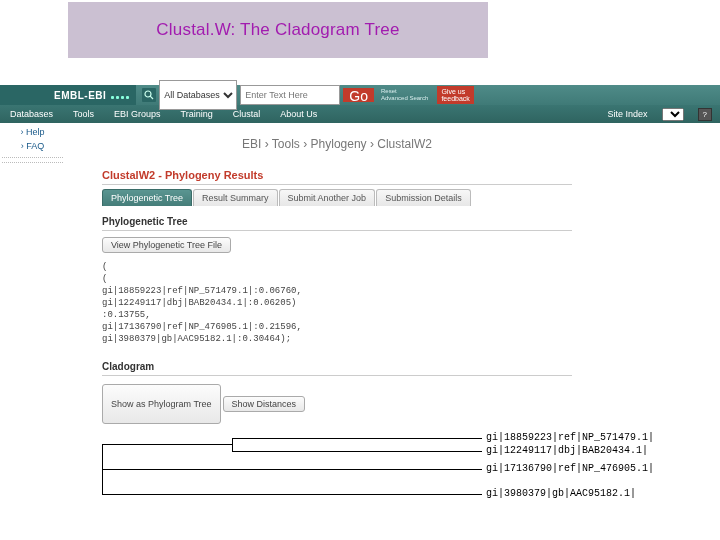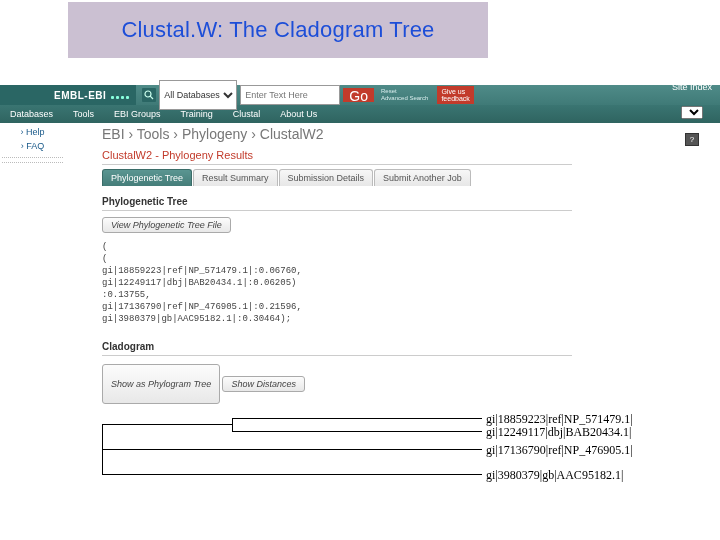--- a/index.html
+++ b/index.html
@@ -1,56 +1,56 @@
 <!DOCTYPE html>
 <html><head>
 <meta charset="utf-8">
 <style>
   * { box-sizing: border-box; margin: 0; padding: 0; }
   body { font-family: Verdana, Arial, sans-serif; font-size: 10px; background: #fff; width: 720px; height: 540px; overflow: hidden; }
   .slide { width: 720px; height: 540px; position: relative; }
   .title-band { position: absolute; top: 2px; left: 68px; width: 420px; height: 56px; background: #cbc0d2; display: flex; align-items: center; justify-content: center; }
-  .title-band h1 { font-family: Arial, sans-serif; font-size: 22px; font-weight: normal; color: #1d4ed8; letter-spacing: 0.2px; }
+  .title-band h1 { font-family: Arial, sans-serif; font-size: 17px; font-weight: normal; color: #a21caf; letter-spacing: 0.2px; }
   .browser-region { position: absolute; top: 85px; left: 0; width: 720px; }
   .topbar { display: flex; align-items: center; height: 20px; background: linear-gradient(#4f8b88,#3f7a77); color: #fff; }
   .logo-block { display: flex; align-items: center; height: 20px; padding: 0 6px; background: #2a6664; }
   .logo-text { font-weight: bold; font-size: 10px; letter-spacing: 0.5px; margin-left: 48px; }
   .logo-dots { margin-left: 4px; }
   .logo-dots span { display:inline-block; width:3px; height:3px; background:#8fd; margin:0 1px; border-radius:1px; }
   .search-group { margin-left: 6px; display:flex; align-items:center; gap:3px; }
   .icon-box { width:14px; height:14px; background:#2a6664; display:inline-flex; align-items:center; justify-content:center; border-radius:1px; }
   .icon-box svg { width:10px; height:10px; }
   .sel { font-size:9px; height:30px; border:1px solid #999; background:#fff; color:#333; }
   .txt { font-size:9px; height:20px; border:1px solid #999; padding:0 4px; width:100px; color:#666; }
   .go-btn { font-size:14px; height:14px; padding:0 6px; background:#c23b2b; color:#fff; border:none; cursor:pointer; }
   .tiny-links { margin-left:4px; display:flex; flex-direction:column; font-size:6px; line-height:7px; color:#d7ecec; }
   .feedback { margin-left:6px; background:#c23b2b; color:#fff; font-size:7px; padding:2px 4px; line-height:7px; }
   .navbar { display:flex; align-items:center; height:18px; background:linear-gradient(#3a7572,#2f6460); color:#fff; font-size:9px; }
   .navbar .nav-item { padding:0 10px; cursor:pointer; }
   .nav-spacer { flex:1; }
-  .nav-right { display:flex; align-items:center; gap:14px; padding-right:8px;flex-direction:column; }
+  .nav-right { display:flex; align-items:center; gap:14px; padding-right:8px; }
   .site-sel { font-size:8px; height:13px; }
   .go2 { font-size:8px; height:13px; padding:0 4px; background:#555; color:#fff; border:1px solid #333; }
   .sidebar { position:absolute; top: 125px; left:0; width:65px; font-size:9px;text-align:center; }
   .sidebar a { display:block; color:#1a5a8a; padding:2px 4px; text-decoration:none; }
   .dotline { border-top:1px dotted #bbb; margin:4px 2px; }
   .main { position:absolute; top:123px; left:102px; width:470px; }
-  .crumbs { font-size:14px; color:#777; padding:3px 0; }
+  .crumbs { font-size:12px; color:#777; padding:14px 0;text-align:center; }
   .crumbs span { color:#777; }
-  .panel-title { font-size:11px; font-weight:normal; color:#c23b2b; border-bottom:1px solid #ccc; padding:4px 0 3px; }
+  .panel-title { font-size:11px; font-weight:bold; color:#c23b2b; border-bottom:1px solid #ccc; padding:4px 0 3px; }
   .tabs { display:flex; margin-top:4px; }
   .tab { font-size:9px; padding:3px 8px; border:1px solid #bbb; border-bottom:none; background:linear-gradient(#f7f7f7,#e7e7e7); color:#555; cursor:pointer; margin-right:1px; border-radius:3px 3px 0 0; }
   .tab.active { background:linear-gradient(#5a9591,#457d79); color:#fff; border-color:#3a6c68; }
   .subhead { font-size:10px; font-weight:bold; color:#333; border-bottom:1px solid #ccc; padding:6px 0 3px; margin-top:4px; }
-  .plain-btn { font-size:9px; padding:2px 8px; margin:6px 0; background:linear-gradient(#fcfcfc,#e8e8e8); border:1px solid #aaa; border-radius:3px; color:#444; cursor:pointer;font-style:italic; }
+  .plain-btn { font-size:9px; padding:2px 8px; margin:6px 0; background:linear-gradient(#fcfcfc,#e8e8e8); border:1px solid #aaa; border-radius:3px; color:#444; cursor:pointer; }
   .newick { font-family: "Courier New", monospace; font-size:9px; line-height:12px; color:#444; white-space:pre; padding:2px 0 6px; }
   .btn-row { display:flex; gap:2px; margin:4px 0; }
   .cladogram-canvas { position:relative; height:80px; margin-top:6px; }
   .cl-line { position:absolute; background:#000; }
-  .cl-label { position:absolute; font-family:Liberation Serif, serif; font-size:12px; color:#000; white-space:nowrap; }
+  .cl-label { position:absolute; font-family:Liberation Mono, monospace; font-size:10px; color:#000; white-space:nowrap; }
 </style>
 </head>
 <body>
 
 <div class="slide">
   <div class="title-band">
     <h1>Clustal.W: The Cladogram Tree</h1>
   </div>
 
   <div class="browser-region">
@@ -103,22 +103,22 @@
   </div>
 
   <div class="main">
     <div class="crumbs">
       <span>EBI</span><span> › </span><span>Tools</span><span> › </span><span>Phylogeny</span><span> › </span><span>ClustalW2</span>
     </div>
     <div class="panel-title">ClustalW2 - Phylogeny Results</div>
     <div class="tabs">
       <div class="tab active">Phylogenetic Tree</div>
       <div class="tab">Result Summary</div>
+      <div class="tab">Submit Another Job</div>
       <div class="tab">Submission Details</div>
-      <div class="tab">Submit Another Job</div>
     </div>
     <div class="subhead">Phylogenetic Tree</div>
     <button class="plain-btn">View Phylogenetic Tree File</button>
     <div class="newick">(
 (
 gi|18859223|ref|NP_571479.1|:0.06760,
 gi|12249117|dbj|BAB20434.1|:0.06205)
 :0.13755,
 gi|17136790|ref|NP_476905.1|:0.21596,
 gi|3980379|gb|AAC95182.1|:0.30464);</div>

